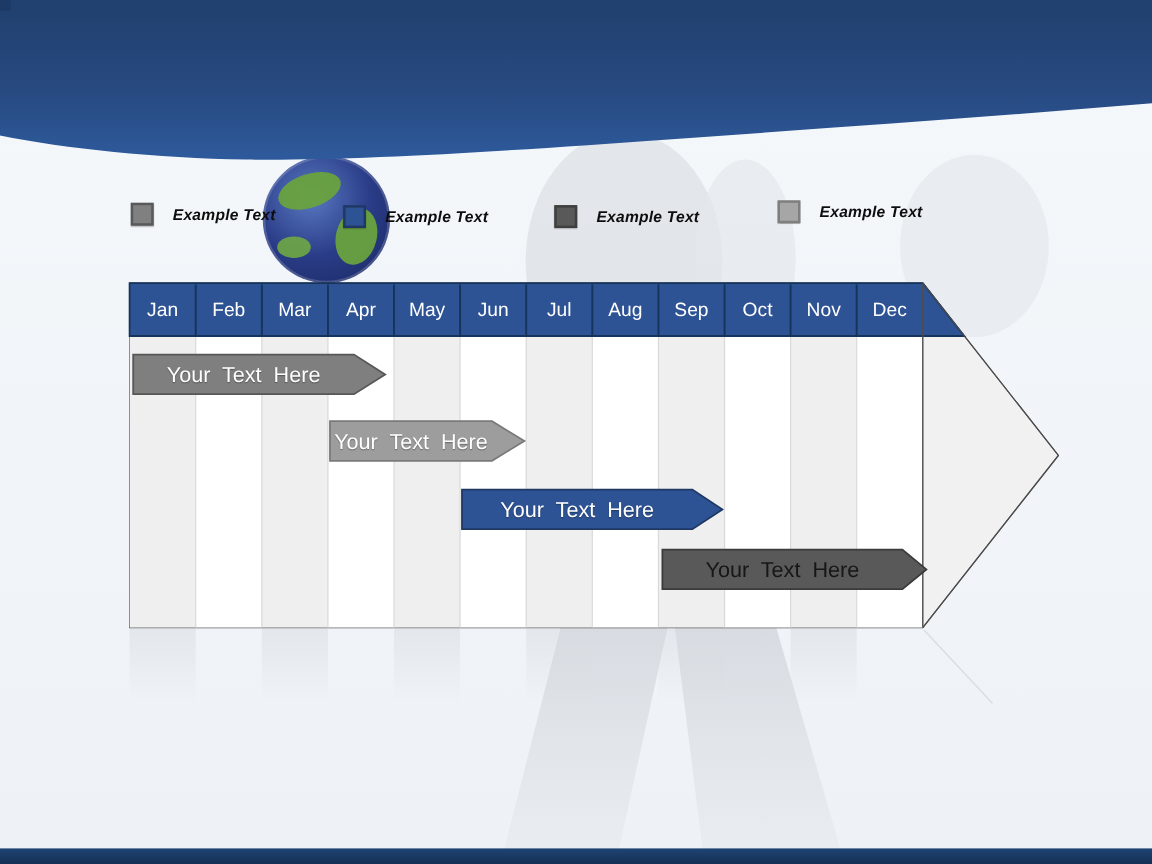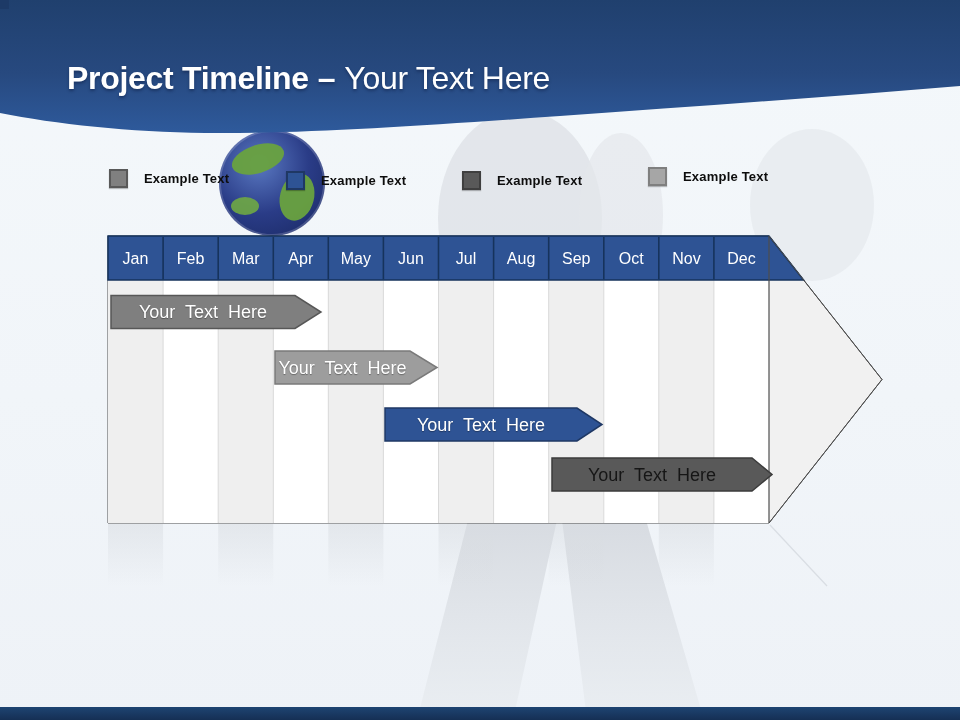--- a/index.html
+++ b/index.html
@@ -10,21 +10,21 @@
   
   .title{position:absolute;left:67px;top:60px;white-space:nowrap;color:#ffffff;
          font-size:32px;letter-spacing:-0.3px;text-shadow:0 2px 3px rgba(10,25,60,.45);}
   .title .bold{font-weight:bold;}
   .title .dash{font-weight:bold;padding:0 9px;}
   .title .light{font-weight:normal;}
   
   .legend-item{position:absolute;display:flex;align-items:center;}
   .swatch{width:19px;height:19px;border:2px solid #555;box-sizing:border-box;
           box-shadow:0 1px 1px rgba(0,0,0,.25);}
-  .legend-label{margin-left:16px;font-size:13px;font-weight:bold;color:#0d0d0d;letter-spacing:.2px;}
+  .legend-label{margin-left:16px;font-size:13px;font-weight:bold;color:#0d0d0d;letter-spacing:.2px;font-style:italic;}
   
   text{font-family:"Liberation Sans",sans-serif;}
   .month-text{font-size:16px;fill:#ffffff;}
   .bar-text{font-size:18px;word-spacing:5px;text-shadow:0 1px 1px rgba(0,0,0,.35);}
   .bar-text.dark{text-shadow:none;}
 </style>
 </head>
 <body>
 
 <div class="slide">
@@ -161,23 +161,20 @@
       </g>
       <g>
         <polygon points="552,458 752,458 772,474.5 752,491 552,491" stroke-width="1.5" fill="#595959" stroke="#3B3B3B"></polygon>
         <text class="bar-text dark" x="652" y="481" text-anchor="middle" fill="#161616">Your Text Here</text>
       </g>
     </g>
 
     <rect x="0" y="707" width="960" height="13" fill="url(#footGrad)"></rect>
   </svg>
 
-  <div class="title">
-    <span class="bold">Project Timeline</span><span class="dash">–</span><span class="light">Your Text Here</span>
-  </div>
 
   <div>
     <div class="legend-item" style="left:109px;top:169px;">
       <span class="swatch" style="background-color: rgb(128, 128, 128); border-color: rgb(89, 89, 89);"></span>
       <span class="legend-label">Example Text</span>
     </div>
     <div class="legend-item" style="left:286px;top:171px;">
       <span class="swatch" style="background-color: rgb(46, 83, 148); border-color: rgb(31, 56, 100);"></span>
       <span class="legend-label">Example Text</span>
     </div>

